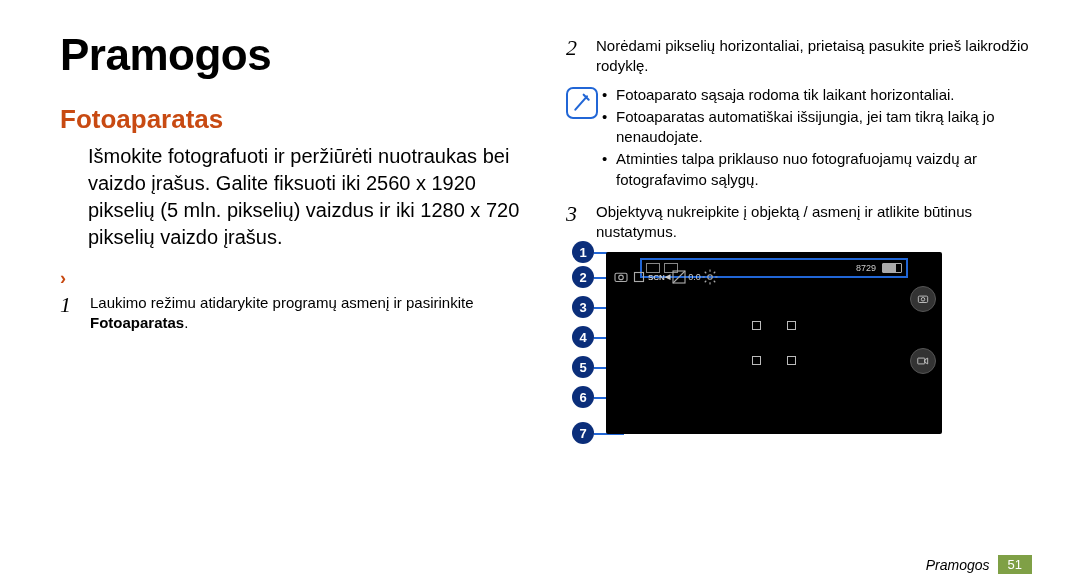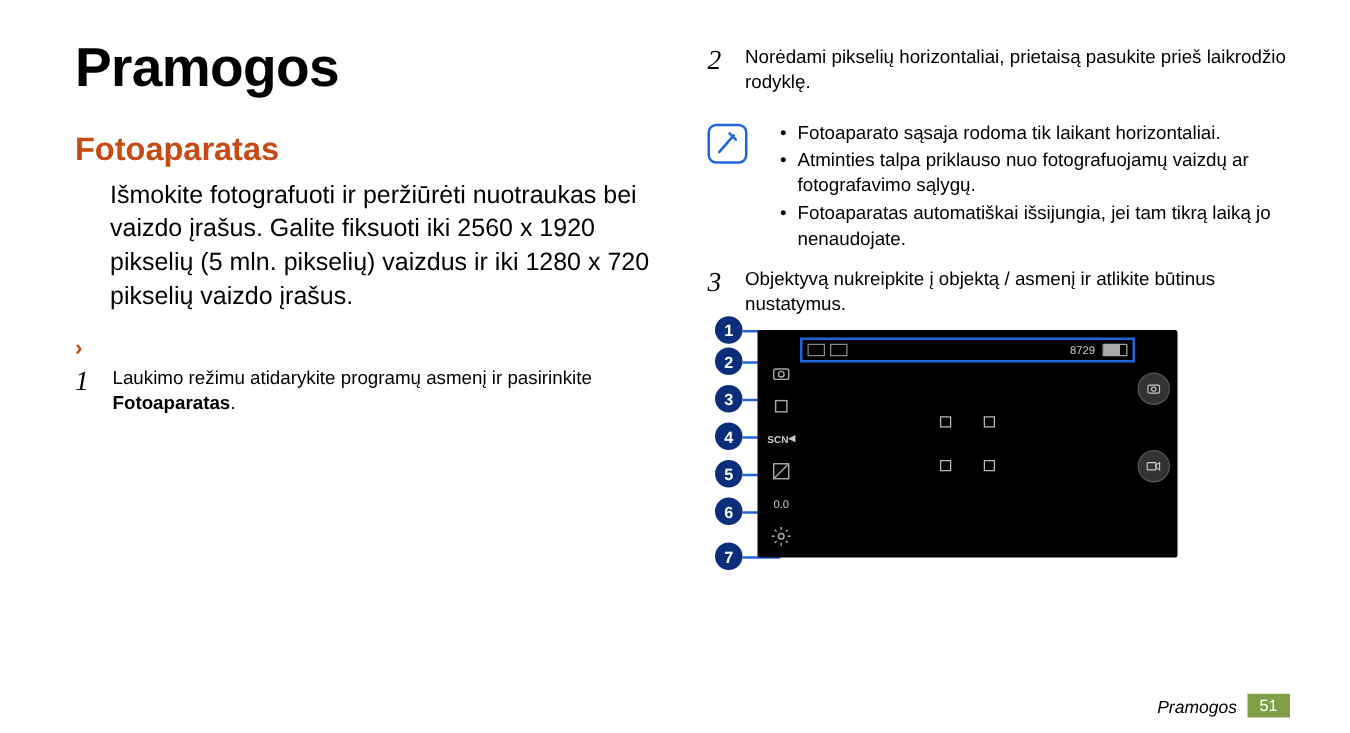--- a/index.html
+++ b/index.html
@@ -67,22 +67,22 @@
     width: 20px;
     flex-shrink: 0;
   }
   .step-text {
     font-size: 15px;
     line-height: 1.35;
   }
   .step-text b { font-weight: 700; }
   .notebox {
     display: flex;
-    gap: 26px;
-    margin: 20px 0 10px 0;
+    gap: 4px;
+    margin: 8px 0 10px 0;
     align-items: flex-start;
   }
   .note-icon {
     width: 32px;
     height: 32px;
     border: 2.5px solid #2166d6;
     border-radius: 7px;
     display: flex;
     align-items: center;
     justify-content: center;
@@ -138,22 +138,21 @@
     background: linear-gradient(to right, #aaa 70%, transparent 70%);
     position: relative;
   }
   .cam-left-col {
     position: absolute;
     left: 6px;
     top: 12px;
     bottom: 4px;
     width: 26px;
     display: flex;
-    flex-direction: column;
-    justify-content: flex-end;
+    justify-content: space-between;
   }
   .cam-left-item {
     width: 26px;
     height: 26px;
     display: flex;
     align-items: center;
     justify-content: center;
     font-size: 9px;
     color: #ccc;
   }
@@ -261,22 +260,22 @@
     </div>
 
     <div class="notebox">
       <div class="note-icon">
         <svg viewBox="0 0 24 24">
             <path d="M4 20 L18 4 M14 2 L20 8" stroke="#2166d6" stroke-width="2.5" fill="none" stroke-linecap="round"></path>
           </svg>
       </div>
       <ul class="bullets">
         <li>Fotoaparato sąsaja rodoma tik laikant horizontaliai.</li>
+        <li>Fotoaparatas automatiškai išsijungia, jei tam tikrą laiką jo nenaudojate.</li>
         <li>Atminties talpa priklauso nuo fotografuojamų vaizdų ar fotografavimo sąlygų.</li>
-        <li>Fotoaparatas automatiškai išsijungia, jei tam tikrą laiką jo nenaudojate.</li>
       </ul>
     </div>
 
     <div class="step">
       <div class="step-num">3</div>
       <div class="step-text">Objektyvą nukreipkite į objektą / asmenį ir atlikite būtinus nustatymus.</div>
     </div>
 
     <div class="camera-wrap">
 

